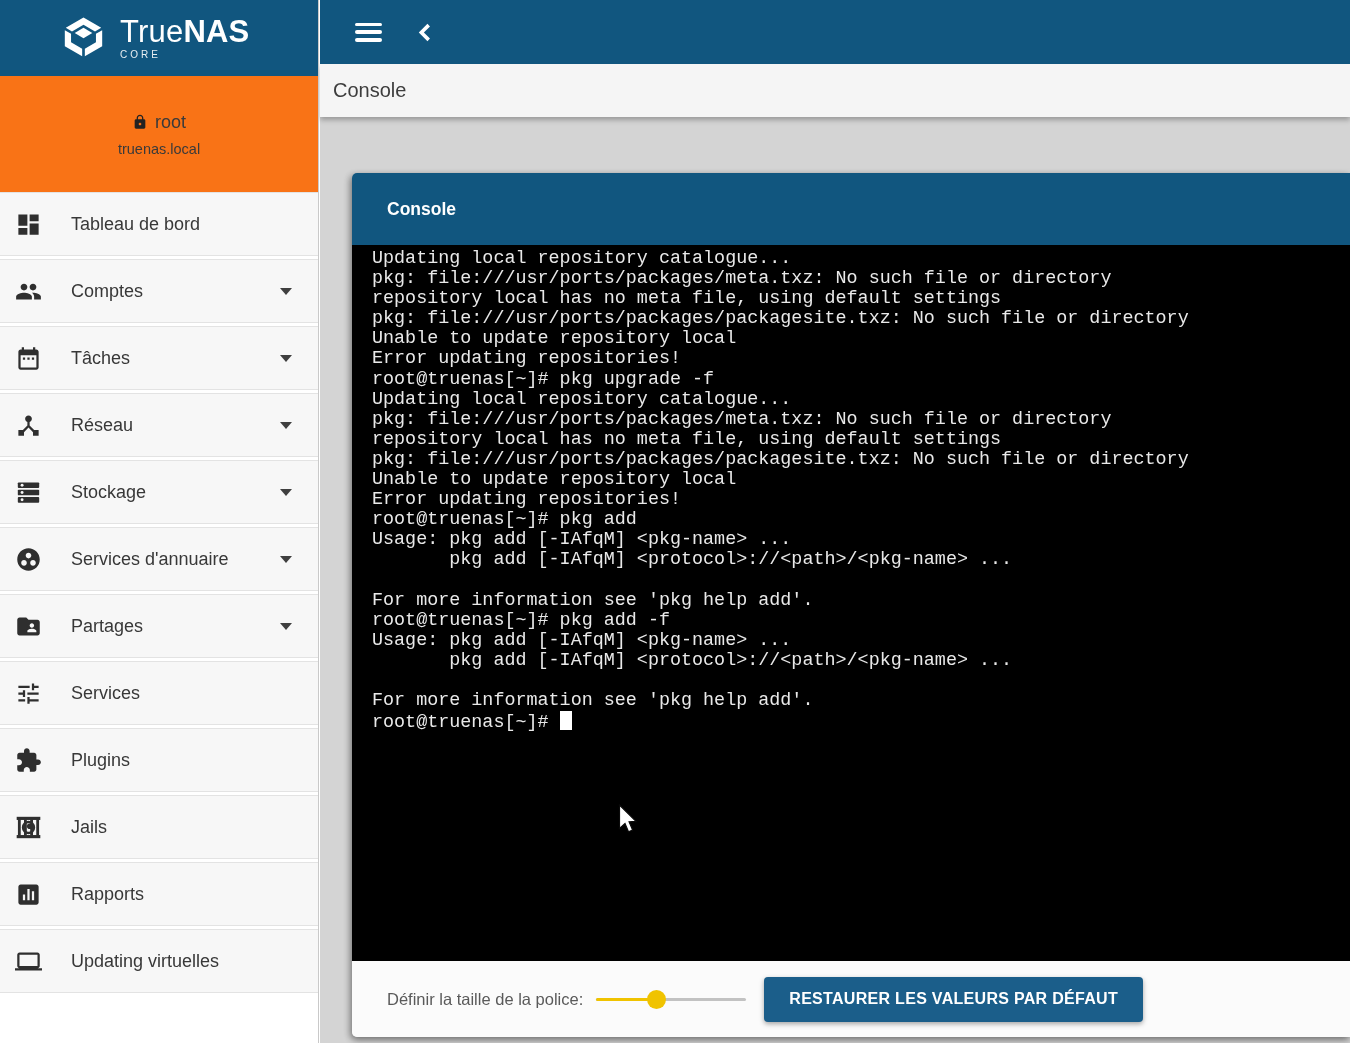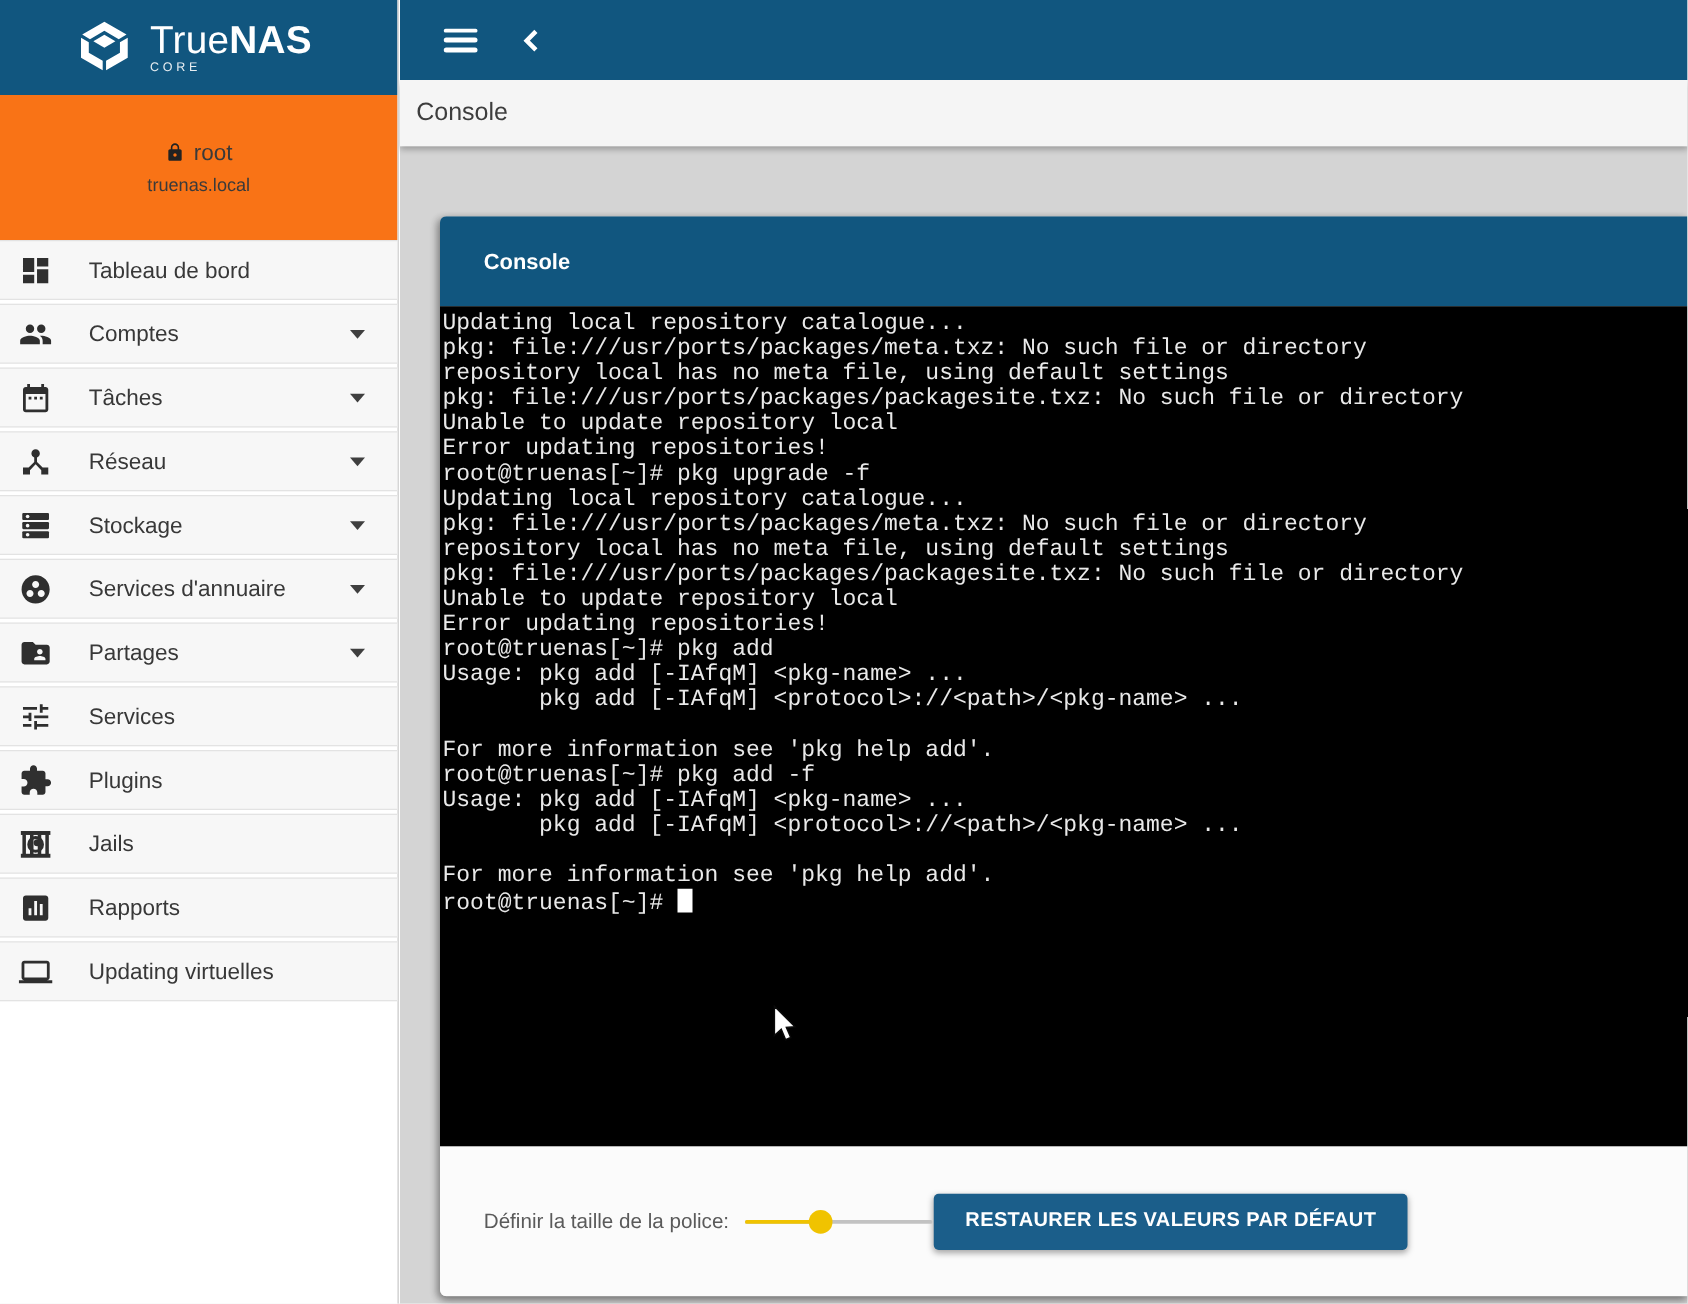--- a/index.html
+++ b/index.html
@@ -22,21 +22,21 @@
   .brand-text{margin-left:13px;color:#fff;line-height:1;}
   .brand-row{font-size:31px;letter-spacing:.2px;}
   .brand-true{font-weight:400;}
   .brand-nas{font-weight:700;}
   .brand-core{font-size:10px;font-weight:400;letter-spacing:3px;margin-top:3px;color:#e8eef2;}
   .user-panel{height:116px;display:flex;flex-direction:column;align-items:center;justify-content:center;gap:8px;background:#f97316;}
   .user-row{display:flex;align-items:center;gap:7px;font-size:18px;color:#3a3a3a;}
   .user-row svg{width:16px;height:16px;fill:#222;}
   .user-host{font-size:14.5px;color:#3a3a3a;text-align:center;}
   .menu{display:block;}
-  .menu-item{height:48px;margin-bottom:3px;background:#f7f7f7;border-top:1px solid #e3e3e3;
+  .menu-item{height:64px;margin-bottom:3px;background:#f7f7f7;border-top:1px solid #e3e3e3;
     border-bottom:1px solid #e3e3e3;display:flex;align-items:center;padding:0 26px 0 15px;cursor:pointer;}
   .mi-icon{width:27px;height:27px;display:inline-flex;align-items:center;justify-content:center;flex:0 0 auto;}
   .mi-icon svg{width:27px;height:27px;fill:#2f2f2f;}
   .mi-label{margin-left:29px;font-size:18px;color:#383838;}
   .mi-chevron{margin-left:auto;width:0;height:0;border-left:6.5px solid transparent;
     border-right:6.5px solid transparent;border-top:7px solid #3f3f3f;}
 
   
   .topbar{position:absolute;left:320px;right:0;top:0;height:64px;background:var(--header-blue);
     display:flex;align-items:center;padding-left:35px;z-index:2;}
@@ -49,31 +49,31 @@
 
   
   .content{position:absolute;left:320px;right:0;top:117px;bottom:0;background:var(--content-bg);}
   .card{position:absolute;left:32px;top:56px;right:0;bottom:6px;display:flex;flex-direction:column;
     border-radius:5px 0 0 5px;box-shadow:0 3px 7px rgba(0,0,0,.35), -3px 2px 6px rgba(0,0,0,.2);overflow:hidden;}
   .card-header{height:72px;background:var(--header-blue);display:flex;align-items:center;
     padding-left:35px;flex:0 0 auto;}
   .card-title{color:#fff;font-weight:700;font-size:17.5px;}
   .terminal{flex:1 1 auto;background:var(--terminal-bg);color:var(--terminal-fg);
     font-family:"Liberation Mono",monospace;font-size:18.4px;line-height:20.1px;
-    padding:4px 0 0 2px;white-space:pre;overflow:hidden;cursor:text;position:relative;}
+    padding:4px 0 0 20px;white-space:pre;overflow:hidden;cursor:text;position:relative;}
   .tline{white-space:pre;}
   .cursor{display:inline-block;width:12px;height:19px;background:#fff;vertical-align:-3px;}
-  .card-footer{height:120px;background:#fbfbfb;display:flex;align-items:center;
+  .card-footer{height:76px;background:#fbfbfb;display:flex;align-items:center;
     padding-left:35px;flex:0 0 auto;}
   .font-label{font-size:16.5px;color:#5a5a5a;}
   .slider{position:relative;width:150px;height:20px;margin-left:13px;flex:0 0 auto;cursor:pointer;}
   .slider-track{position:absolute;left:0;right:0;top:8.5px;height:3px;background:#c2c2c2;border-radius:2px;}
   .slider-fill{position:absolute;left:0;top:8.5px;height:3px;background:var(--slider-yellow);border-radius:2px;}
   .slider-thumb{position:absolute;top:0.5px;width:19px;height:19px;border-radius:50%;background:var(--slider-yellow);}
-  .restore-btn{margin-left:1px;height:45px;border:none;border-radius:4px;background:var(--button-blue);
+  .restore-btn{margin-left:18px;height:45px;border:none;border-radius:4px;background:var(--button-blue);
     color:#fff;font-family:"Liberation Sans",sans-serif;font-weight:700;font-size:16px;letter-spacing:.3px;
     padding:0 25px;box-shadow:0 2px 5px rgba(0,0,0,.35);cursor:pointer;}
 
   .mouse-cursor{position:absolute;left:618px;top:804px;z-index:5;pointer-events:none;}
 </style>
 </head>
 <body>
 
 <aside class="sidebar">
   <div class="brand">

